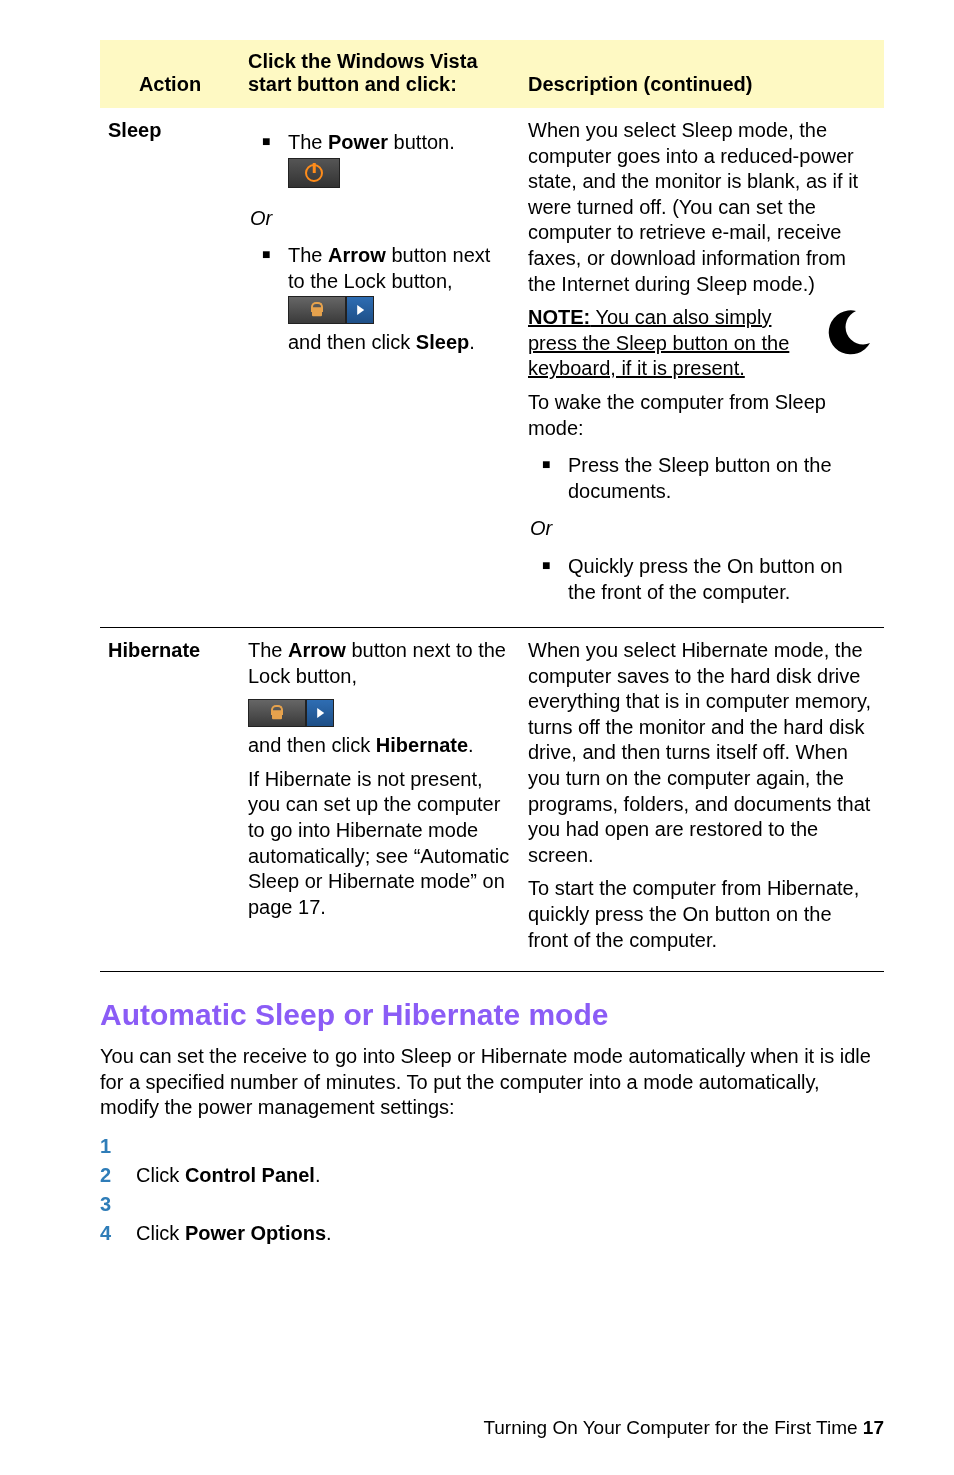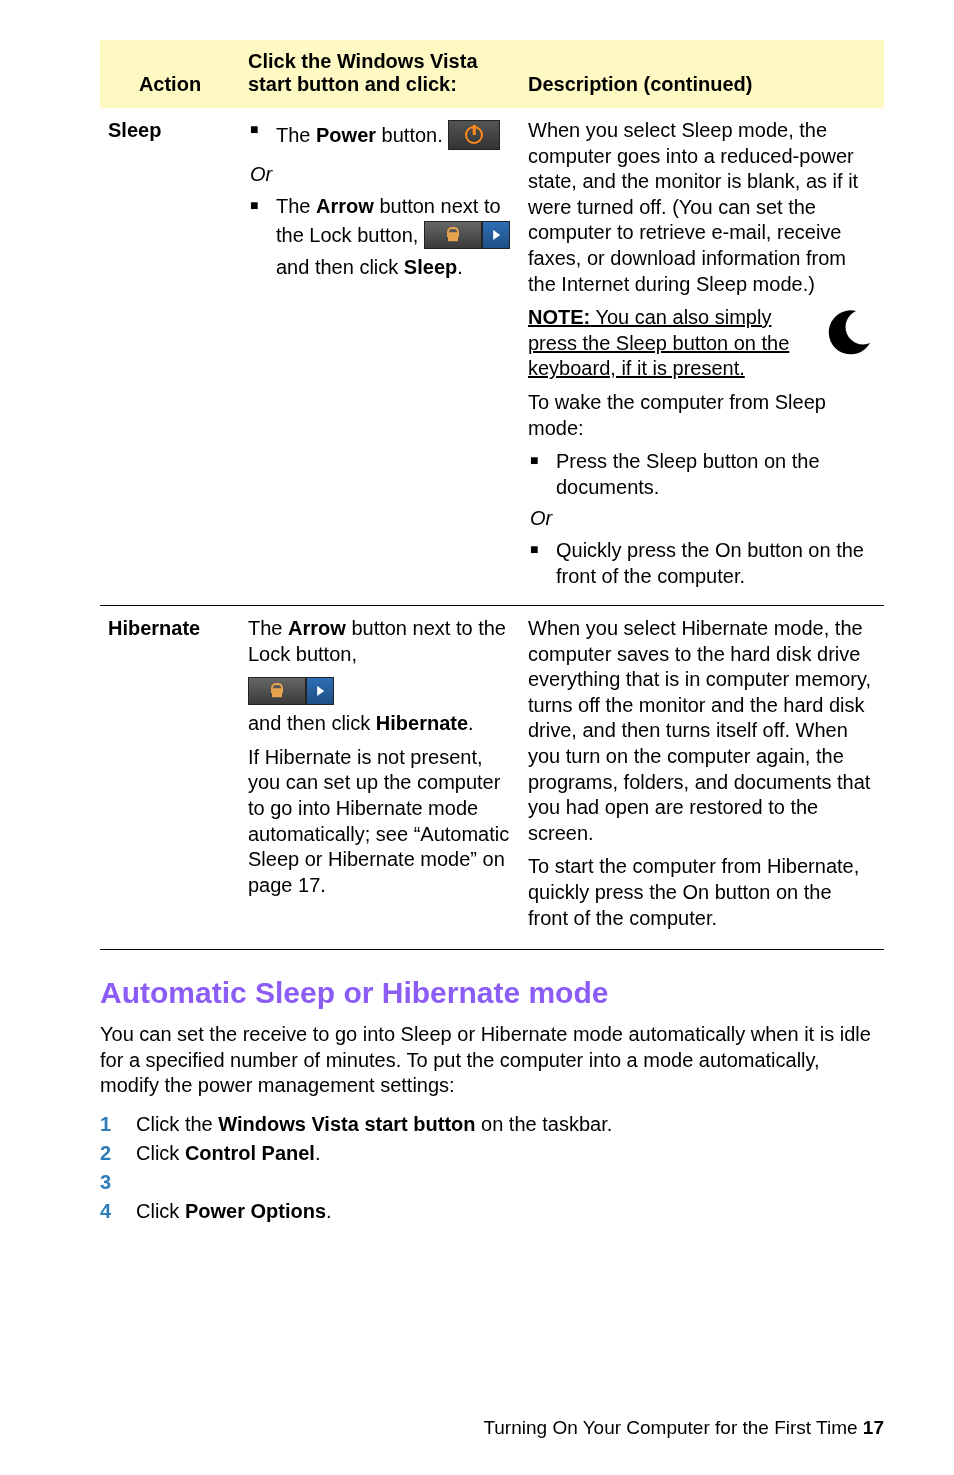--- a/index.html
+++ b/index.html
@@ -28,21 +28,21 @@
   table.main th.col-action { width: 140px; text-align: center; }
   table.main th.col-click { width: 280px; }
   table.main td {
     vertical-align: top;
     padding: 10px 8px;
     font-size: 20px;
     line-height: 1.28;
   }
   .row-bottom td { border-bottom: 1.5px solid #000; }
   .action-label { font-weight: bold; }
-  ul.bullets { list-style: none; padding-left: 0; margin: 0; }
+  ul.bullets { list-style: none; padding-left: 0; margin: 12px; }
   ul.bullets li { position: relative; padding-left: 28px; margin-bottom: 6px; }
   ul.bullets li::before {
     content: "■";
     position: absolute;
     left: 2px;
     top: 3px;
     font-size: 14px;
   }
   .italic { font-style: italic; }
   .icon-row { display: inline-block; vertical-align: middle; margin: 2px 0 6px 0; }
@@ -221,21 +221,20 @@
     </tr>
   </tbody>
 </table>
 
 <h2 class="section">Automatic Sleep or Hibernate mode</h2>
 <p class="body">You can set the receive to go into Sleep or Hibernate mode automatically when it is idle for a specified number of minutes. To put the computer into a mode automatically, modify the power management settings:</p>
 
 <ol class="steps">
   <li>
     <span class="num">1</span>
-    <span><span>Click the </span><b>Windows Vista start button</b><span> on the taskbar.</span></span>
   </li>
   <li>
     <span class="num">2</span>
     <span><span>Click </span><b>Control Panel</b><span>.</span></span>
   </li>
   <li>
     <span class="num">3</span>
   </li>
   <li>
     <span class="num">4</span>

